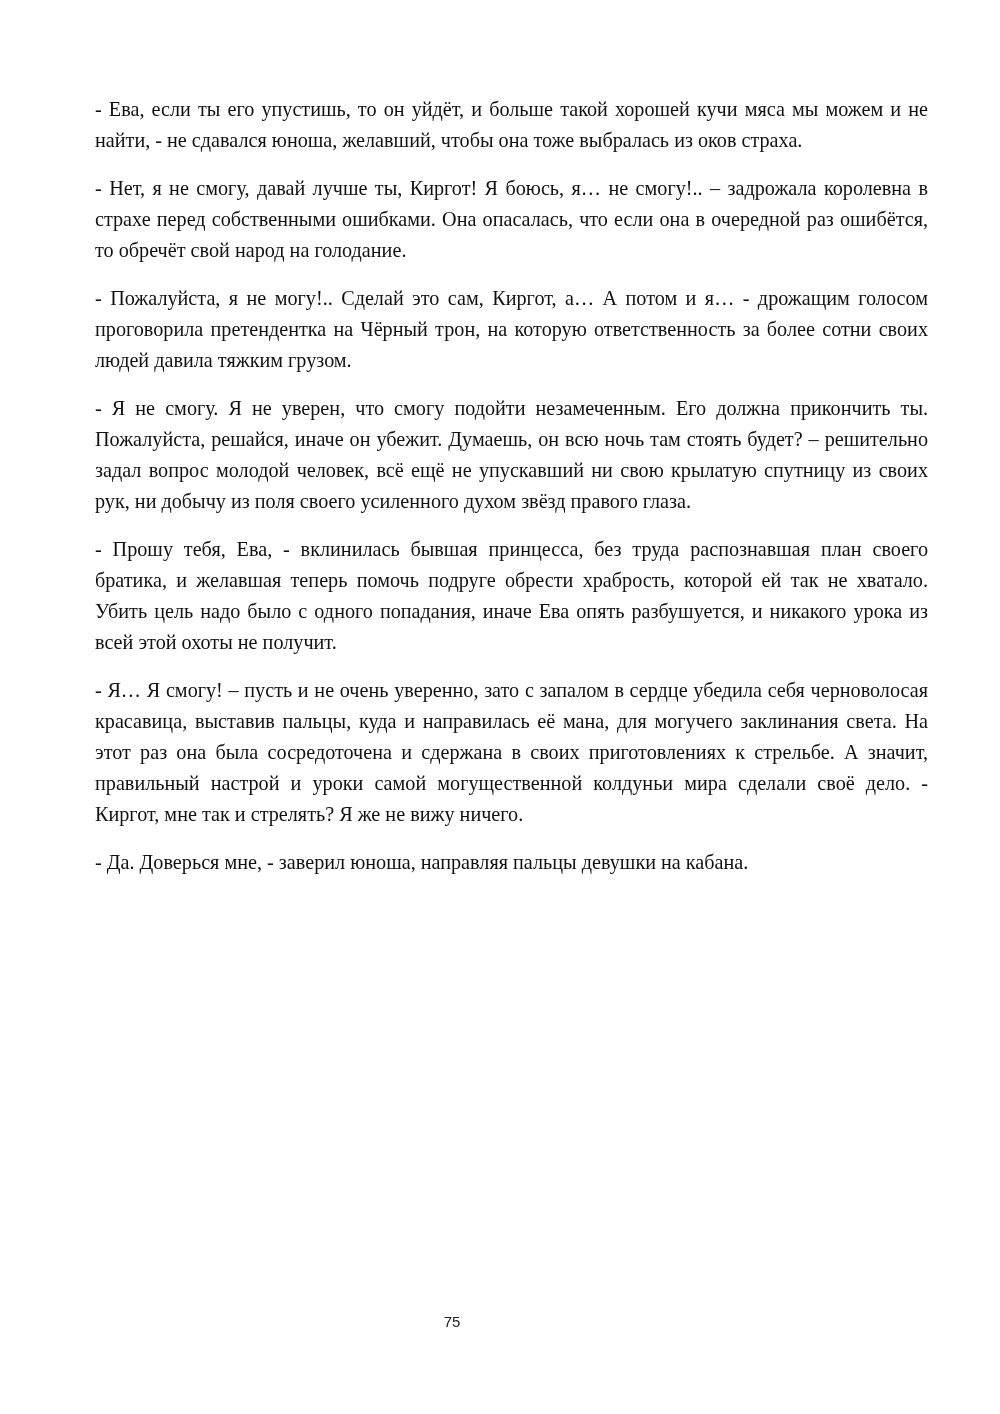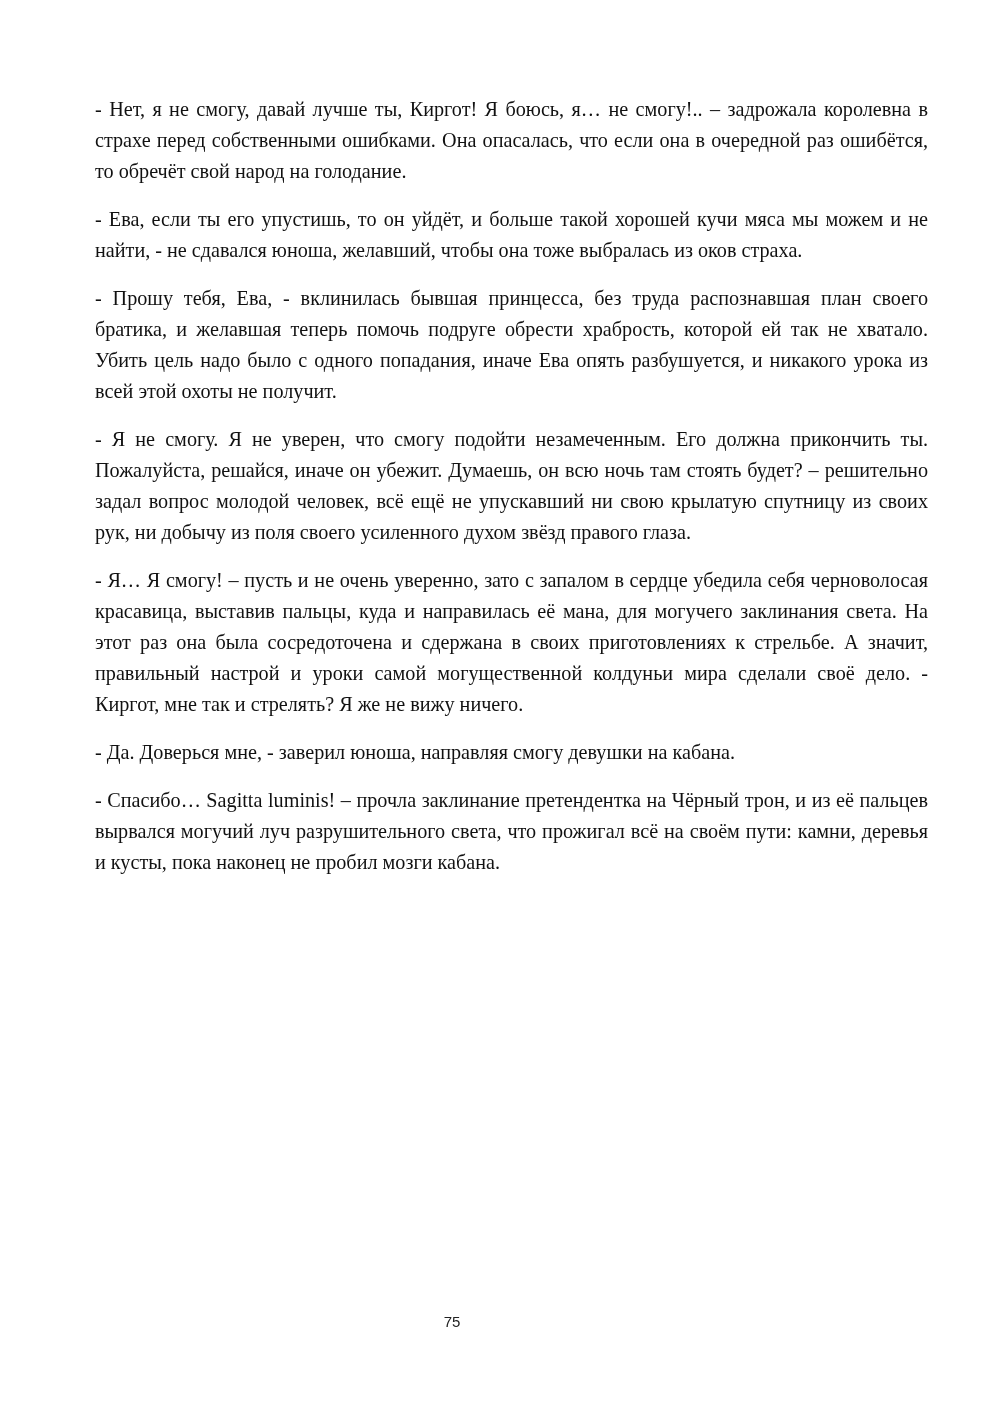--- a/index.html
+++ b/index.html
@@ -36,22 +36,22 @@
     text-align: center;
     font-family: "Liberation Sans", "DejaVu Sans", sans-serif;
     font-size: 15px;
     color: #222222;
   }
 </style>
 </head>
 <body>
 
 <div class="page">
+  <p class="para">- Ева, если ты его упустишь, то он уйдёт, и больше такой хорошей кучи мяса мы можем и не найти, - не сдавался юноша, желавший, чтобы она тоже выбралась из оков страха.</p>
   <p class="para">- Нет, я не смогу, давай лучше ты, Киргот! Я боюсь, я… не смогу!.. – задрожала королевна в страхе перед собственными ошибками. Она опасалась, что если она в очередной раз ошибётся, то обречёт свой народ на голодание.</p>
-  <p class="para">- Ева, если ты его упустишь, то он уйдёт, и больше такой хорошей кучи мяса мы можем и не найти, - не сдавался юноша, желавший, чтобы она тоже выбралась из оков страха.</p>
+  <p class="para">- Пожалуйста, я не могу!.. Сделай это сам, Киргот, а… А потом и я… - дрожащим голосом проговорила претендентка на Чёрный трон, на которую ответственность за более сотни своих людей давила тяжким грузом.</p>
+  <p class="para">- Я не смогу. Я не уверен, что смогу подойти незамеченным. Его должна прикончить ты. Пожалуйста, решайся, иначе он убежит. Думаешь, он всю ночь там стоять будет? – решительно задал вопрос молодой человек, всё ещё не упускавший ни свою крылатую спутницу из своих рук, ни добычу из поля своего усиленного духом звёзд правого глаза.</p>
   <p class="para">- Прошу тебя, Ева, - вклинилась бывшая принцесса, без труда распознавшая план своего братика, и желавшая теперь помочь подруге обрести храбрость, которой ей так не хватало. Убить цель надо было с одного попадания, иначе Ева опять разбушуется, и никакого урока из всей этой охоты не получит.</p>
-  <p class="para">- Я не смогу. Я не уверен, что смогу подойти незамеченным. Его должна прикончить ты. Пожалуйста, решайся, иначе он убежит. Думаешь, он всю ночь там стоять будет? – решительно задал вопрос молодой человек, всё ещё не упускавший ни свою крылатую спутницу из своих рук, ни добычу из поля своего усиленного духом звёзд правого глаза.</p>
   <p class="para">- Я… Я смогу! – пусть и не очень уверенно, зато с запалом в сердце убедила себя черноволосая красавица, выставив пальцы, куда и направилась её мана, для могучего заклинания света. На этот раз она была сосредоточена и сдержана в своих приготовлениях к стрельбе. А значит, правильный настрой и уроки самой могущественной колдуньи мира сделали своё дело. - Киргот, мне так и стрелять? Я же не вижу ничего.</p>
-  <p class="para">- Да. Доверься мне, - заверил юноша, направляя смогу девушки на кабана.</p>
-  <p class="para">- Спасибо… Sagitta luminis! – прочла заклинание претендентка на Чёрный трон, и из её пальцев вырвался могучий луч разрушительного света, что прожигал всё на своём пути: камни, деревья и кусты, пока наконец не пробил мозги кабана.</p>
+  <p class="para">- Да. Доверься мне, - заверил юноша, направляя пальцы девушки на кабана.</p>
 </div>
 
 <div class="page-number">75</div>
 
 </body></html>

